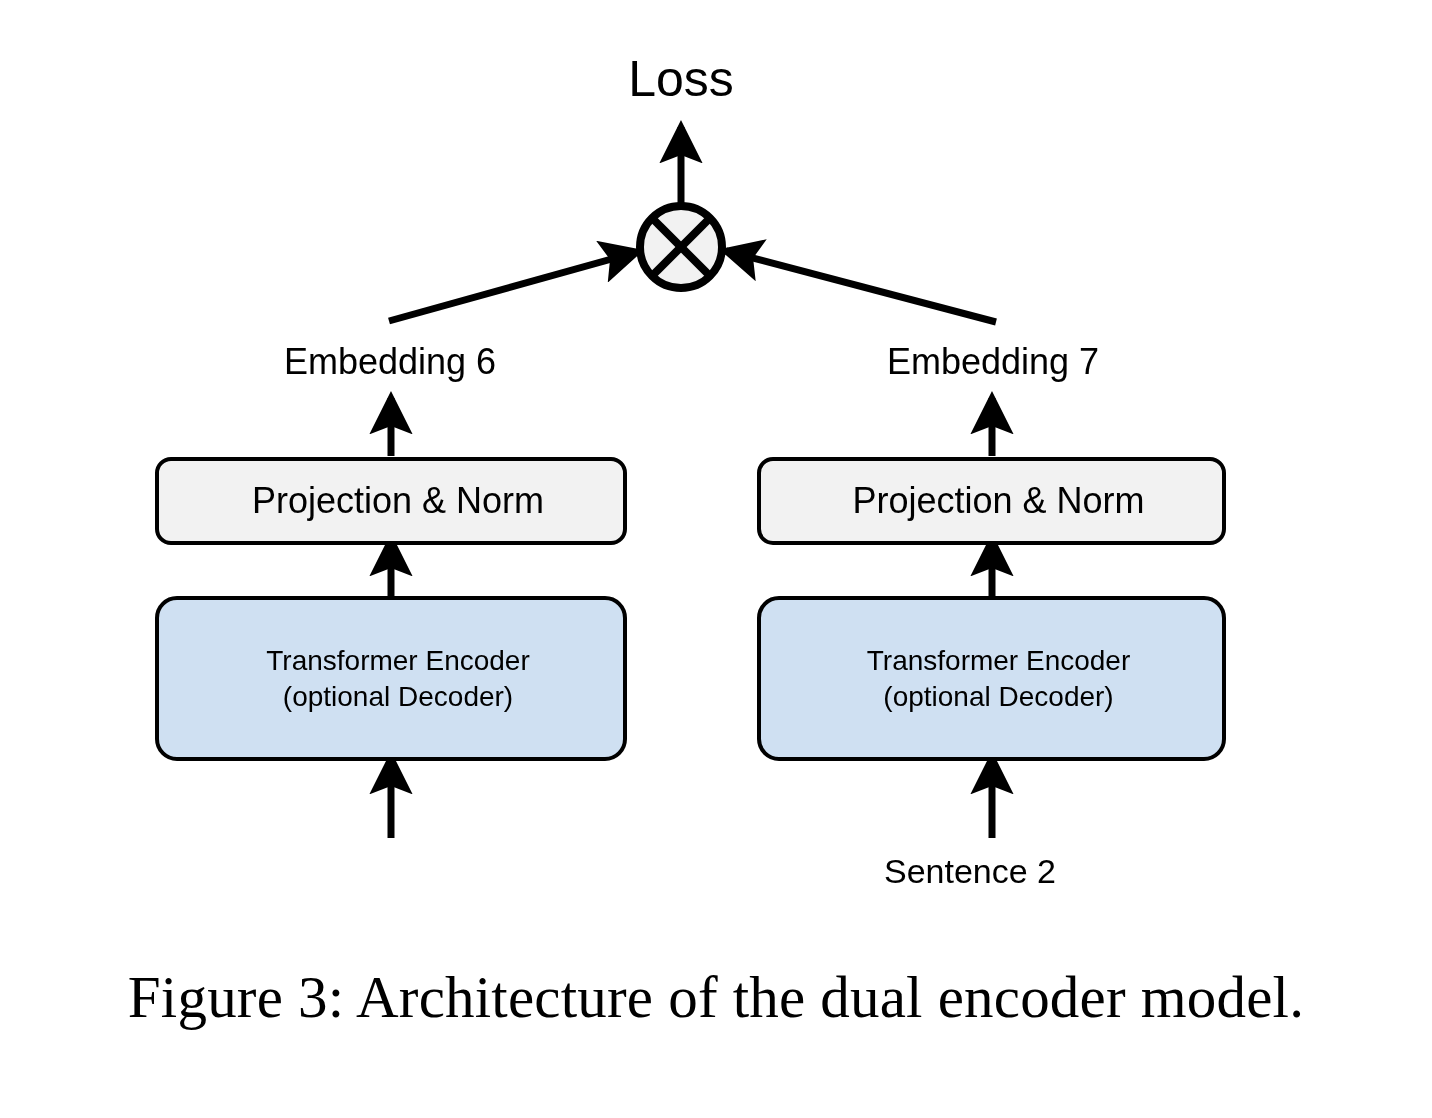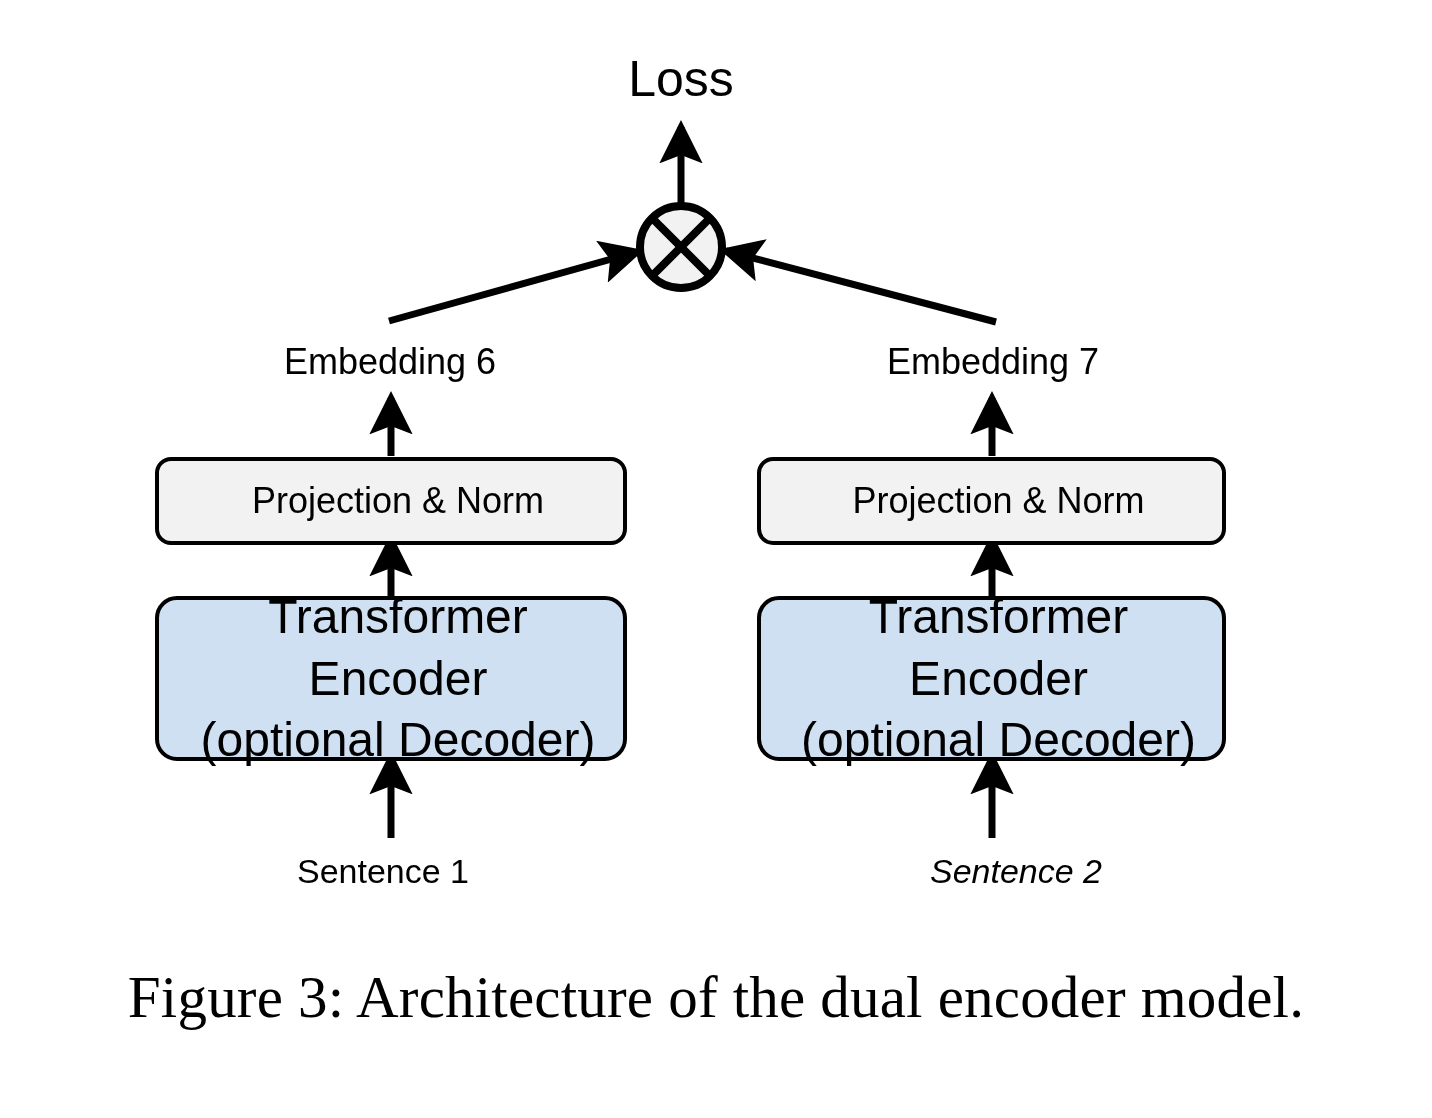--- a/index.html
+++ b/index.html
@@ -43,21 +43,21 @@
     width: 400px;
   }
   .emb-label.left  { left: 190px; }
   .emb-label.right { left: 793px; }
   .sent-label {
     font-size: 34px;
     top: 851px;
     width: 400px;
   }
   .sent-label.left  { left: 183px; }
-  .sent-label.right { left: 816px; font-style: italic; }
+  .sent-label.right { left: 770px; }
 
   .box {
     position: absolute;
     box-sizing: border-box;
     border: 4px solid #000000;
     display: flex;
     align-items: center;
     justify-content: center;
     text-align: center;
     color: #000000;
@@ -68,21 +68,21 @@
   .box-proj {
     height: 88px;
     border-radius: 16px;
     background: #f2f2f2;
     font-size: 36px;
   }
   .box-enc {
     height: 165px;
     border-radius: 22px;
     background: #cfe0f2;
-    font-size: 48px;
+    font-size: 28px;
   }
   .box-proj.left,
   .box-enc.left  { left: 155px; width: 472px; }
   .box-proj.right,
   .box-enc.right { left: 757px; width: 469px; }
   .box-proj.left,
   .box-proj.right { top: 457px; }
   .box-enc.left,
   .box-enc.right  { top: 596px; }
 
@@ -151,18 +151,17 @@
       <span class="box-line">(optional Decoder)</span>
     </span>
   </div>
   <div class="box box-enc right">
     <span>
       <span class="box-line">Transformer Encoder</span>
       <span class="box-line">(optional Decoder)</span>
     </span>
   </div>
 
-  <div class="node-label sent-label left">Sentence 1</div>
   <div class="node-label sent-label right">Sentence 2</div>
 
   <div class="caption">Figure 3: Architecture of the dual encoder model.</div>
 
 </div>
 
 </body></html>

